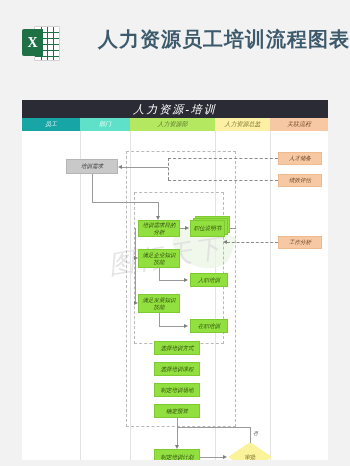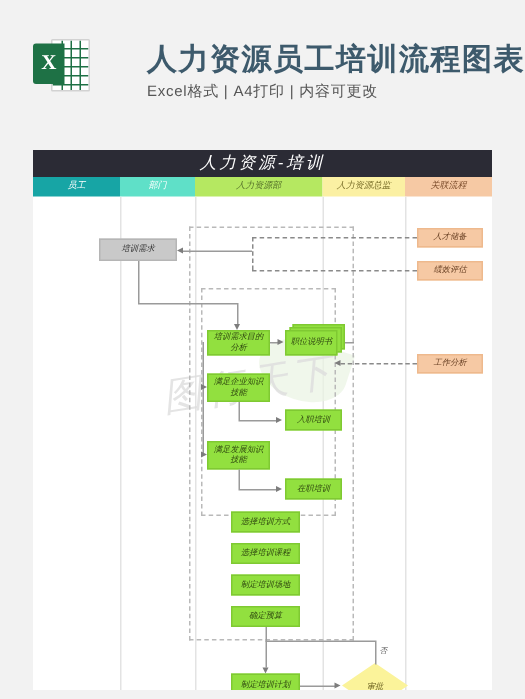--- a/index.html
+++ b/index.html
@@ -122,21 +122,20 @@
         <i style="top:17px"></i>
       <i style="top:23px"></i>
         <i style="top:29px"></i>
       <b style="left:6px"></b>
         <b style="left:12px"></b>
         <b style="left:18px"></b>
     </div>
     <div class="tab">X</div>
   </div>
   <div class="title">人力资源员工培训流程图表</div>
-  <div class="subtitle">Excel格式 | A4打印 | 内容可更改</div>
 </div>
 
 <div class="sheet-wrap">
 
   <div class="chart-title">人力资源-培训</div>
 
   <div class="col-head">
     <div style="width:58px;background:#17a5a5;color:#fff;">员工</div>
     <div style="width:50px;background:#5fe0c8;color:#fff;">部门</div>
     <div style="width:85px;background:#b5e861;color:#55702a;">人力资源部</div>

